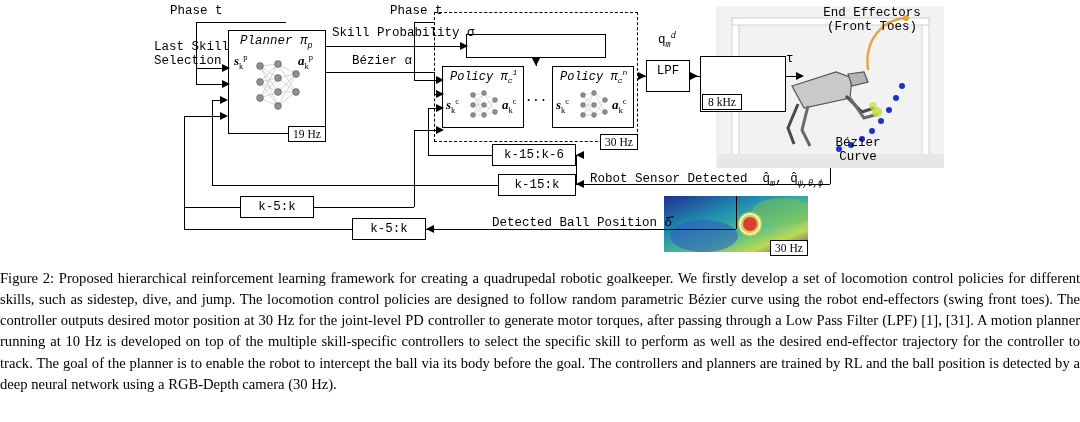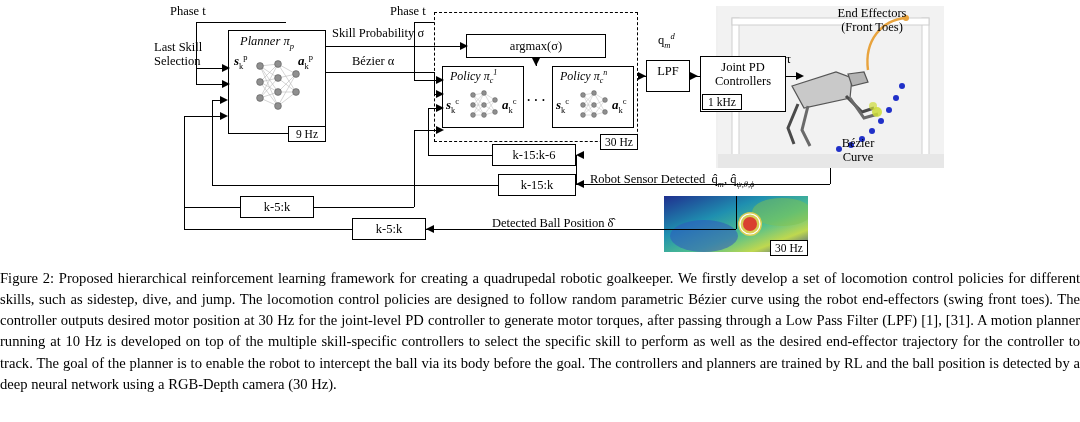--- a/index.html
+++ b/index.html
@@ -2,21 +2,21 @@
 <html><head>
 <meta charset="utf-8">
 <style>
   html,body{margin:0;padding:0;background:#ffffff;}
   body{width:1080px;height:422px;font-family:"Liberation Serif",serif;color:#000;}
   .page{position:relative;width:1080px;height:422px;overflow:hidden;}
 
   
   .figure{position:relative;width:1080px;height:262px;}
 
-  .lbl{position:absolute;font-family:Liberation Serif, serif;font-size:12.5px;line-height:1.15;white-space:nowrap;}
+  .lbl{position:absolute;font-family:Liberation Mono, monospace;font-size:12.5px;line-height:1.15;white-space:nowrap;}
   .lbl.it{font-style:italic;}
   .ctr{text-align:center;}
 
   .box{position:absolute;border:1.5px solid #000;background:#fff;box-sizing:border-box;}
   .boxlabel{position:absolute;border:1.2px solid #000;background:#fff;box-sizing:border-box;
             font-size:11.5px;display:flex;align-items:center;justify-content:center;}
   .dash{position:absolute;border:1.3px dashed #000;box-sizing:border-box;background:transparent;}
 
   .ln{position:absolute;background:#000;}
   .h{height:1.4px;}
@@ -143,26 +143,25 @@
           <circle cx="44" cy="36" r="3.4"></circle>
       </g>
     </svg>
 
     <div class="sa" style="left:234px;top:52px;">
       <b style="font-style:italic;">s</b><sub>k</sub><sup>p</sup>
     </div>
     <div class="sa" style="left:298px;top:52px;">
       <b style="font-style:italic;">a</b><sub>k</sub><sup>p</sup>
     </div>
-    <div class="boxlabel" style="left:288px;top:126px;width:38px;height:16px;">9 Hz</div>
+    <div class="boxlabel" style="left:288px;top:126px;width:38px;height:16px;">19 Hz</div>
 
     <div class="dash" style="left:434px;top:12px;width:204px;height:130px;"></div>
 
     <div class="box" style="left:466px;top:34px;width:140px;height:24px;"></div>
-    <div class="lbl ctr" style="left:466px;top:39px;width:140px;">argmax(σ)</div>
 
     <div class="box" style="left:442px;top:66px;width:82px;height:62px;"></div>
     <div class="lbl it" style="left:450px;top:68px;font-size:12px;">
       Policy <span style="font-style:italic;">π</span><sub style="font-size:8px;font-style:italic;">c</sub><sup style="font-size:8px;">1</sup>
     </div>
     <svg style="position:absolute;left:468px;top:88px;" width="32" height="34">
       <g stroke="#bdbdbd" stroke-width="0.5">
         <line x1="5" y1="7" x2="16" y2="5"></line>
           <line x1="5" y1="7" x2="16" y2="17"></line>
           <line x1="5" y1="7" x2="16" y2="27"></line>
@@ -237,25 +236,21 @@
     </div>
     <div class="sa" style="left:612px;top:96px;">
       <b style="font-style:italic;">a</b><sub>k</sub><sup>c</sup>
     </div>
     <div class="boxlabel" style="left:600px;top:134px;width:38px;height:16px;">30 Hz</div>
 
     <div class="box" style="left:646px;top:60px;width:44px;height:32px;"></div>
     <div class="lbl ctr" style="left:646px;top:64px;width:44px;">LPF</div>
 
     <div class="box" style="left:700px;top:56px;width:86px;height:56px;background:#fff;"></div>
-    <div class="lbl ctr" style="left:700px;top:60px;width:86px;">
-      <span style="white-space:pre-line;">Joint PD
-Controllers</span>
-    </div>
-    <div class="boxlabel" style="left:702px;top:94px;width:40px;height:16px;">1 kHz</div>
+    <div class="boxlabel" style="left:702px;top:94px;width:40px;height:16px;">8 kHz</div>
 
     <div class="depth" style="left:664px;top:196px;width:144px;height:56px;">
       <svg width="144" height="56">
         <defs>
           <linearGradient id="dg" x1="0" y1="0" x2="1" y2="1">
             <stop offset="0%" stop-color="#1f2f8f"></stop>
             <stop offset="35%" stop-color="#1f8fb0"></stop>
             <stop offset="60%" stop-color="#4fbf8f"></stop>
             <stop offset="80%" stop-color="#bfd84f"></stop>
             <stop offset="100%" stop-color="#2b3f9a"></stop>

